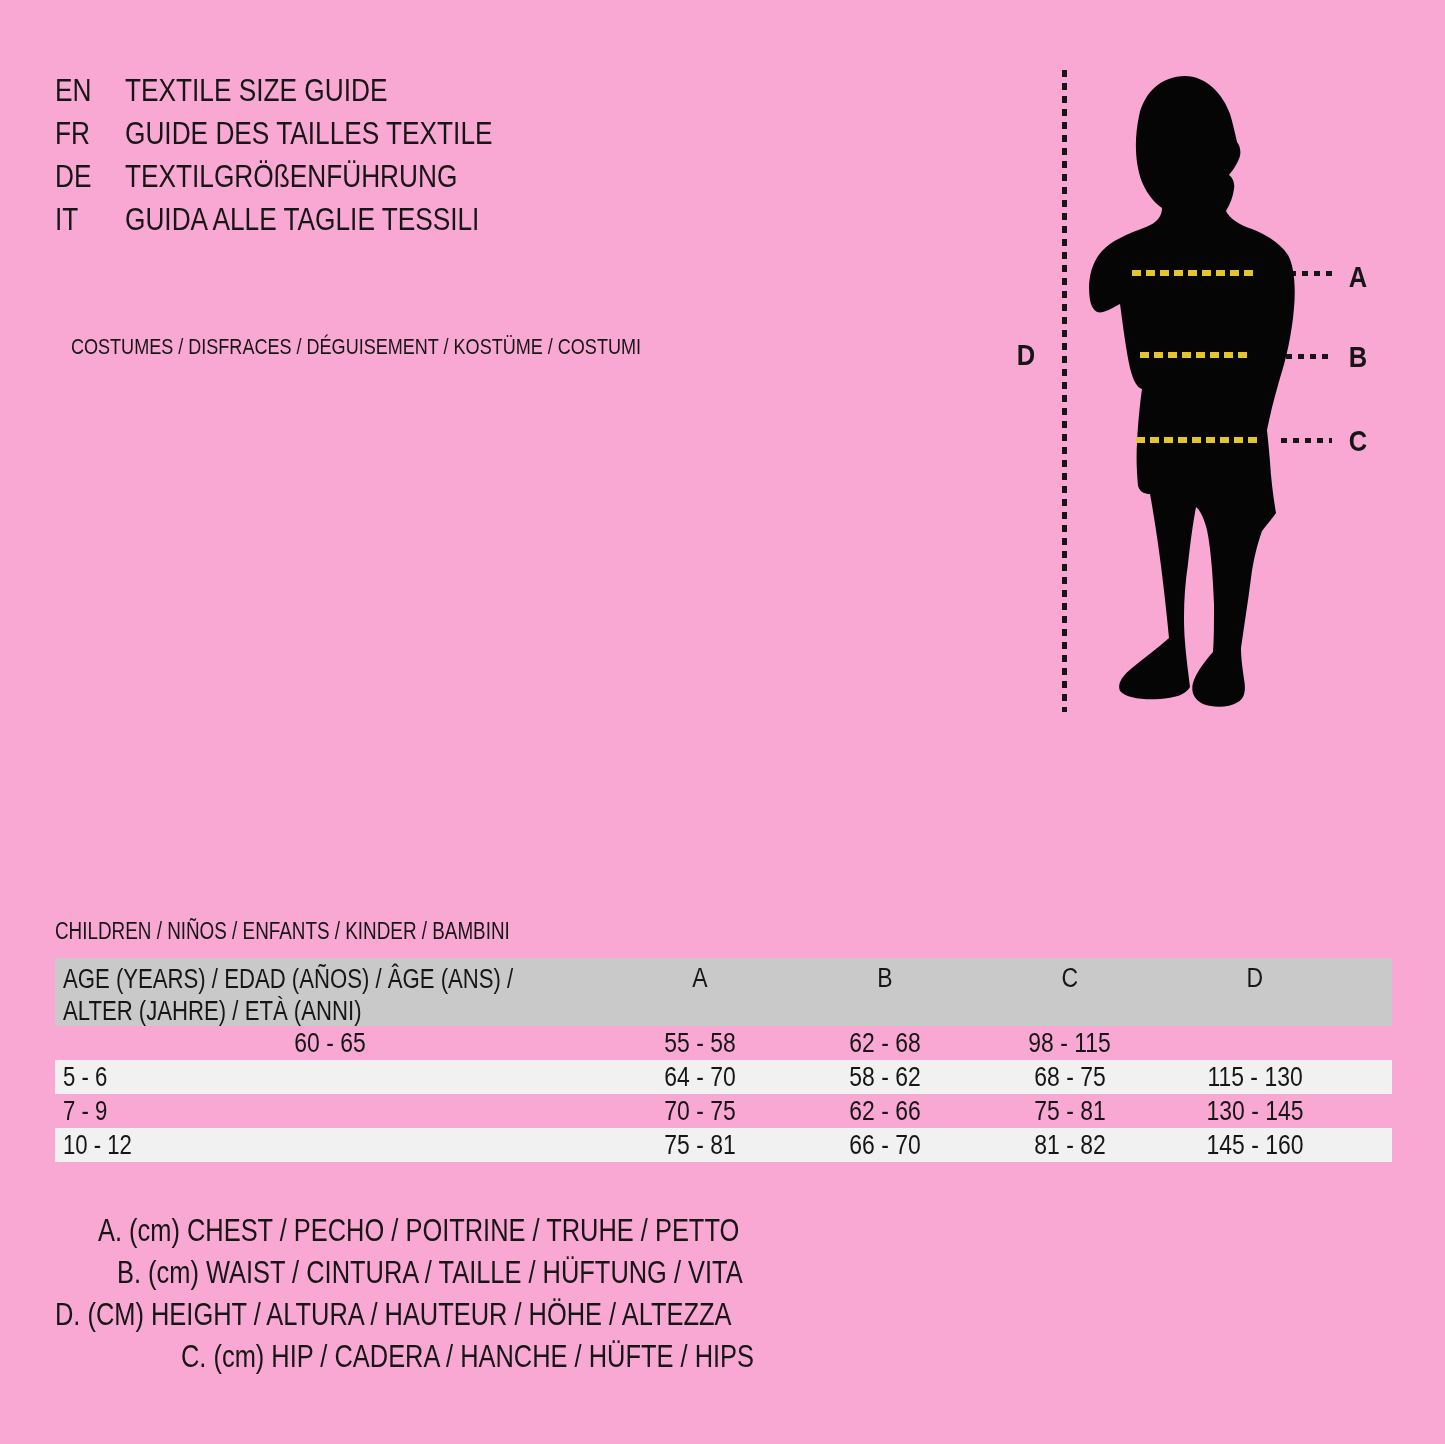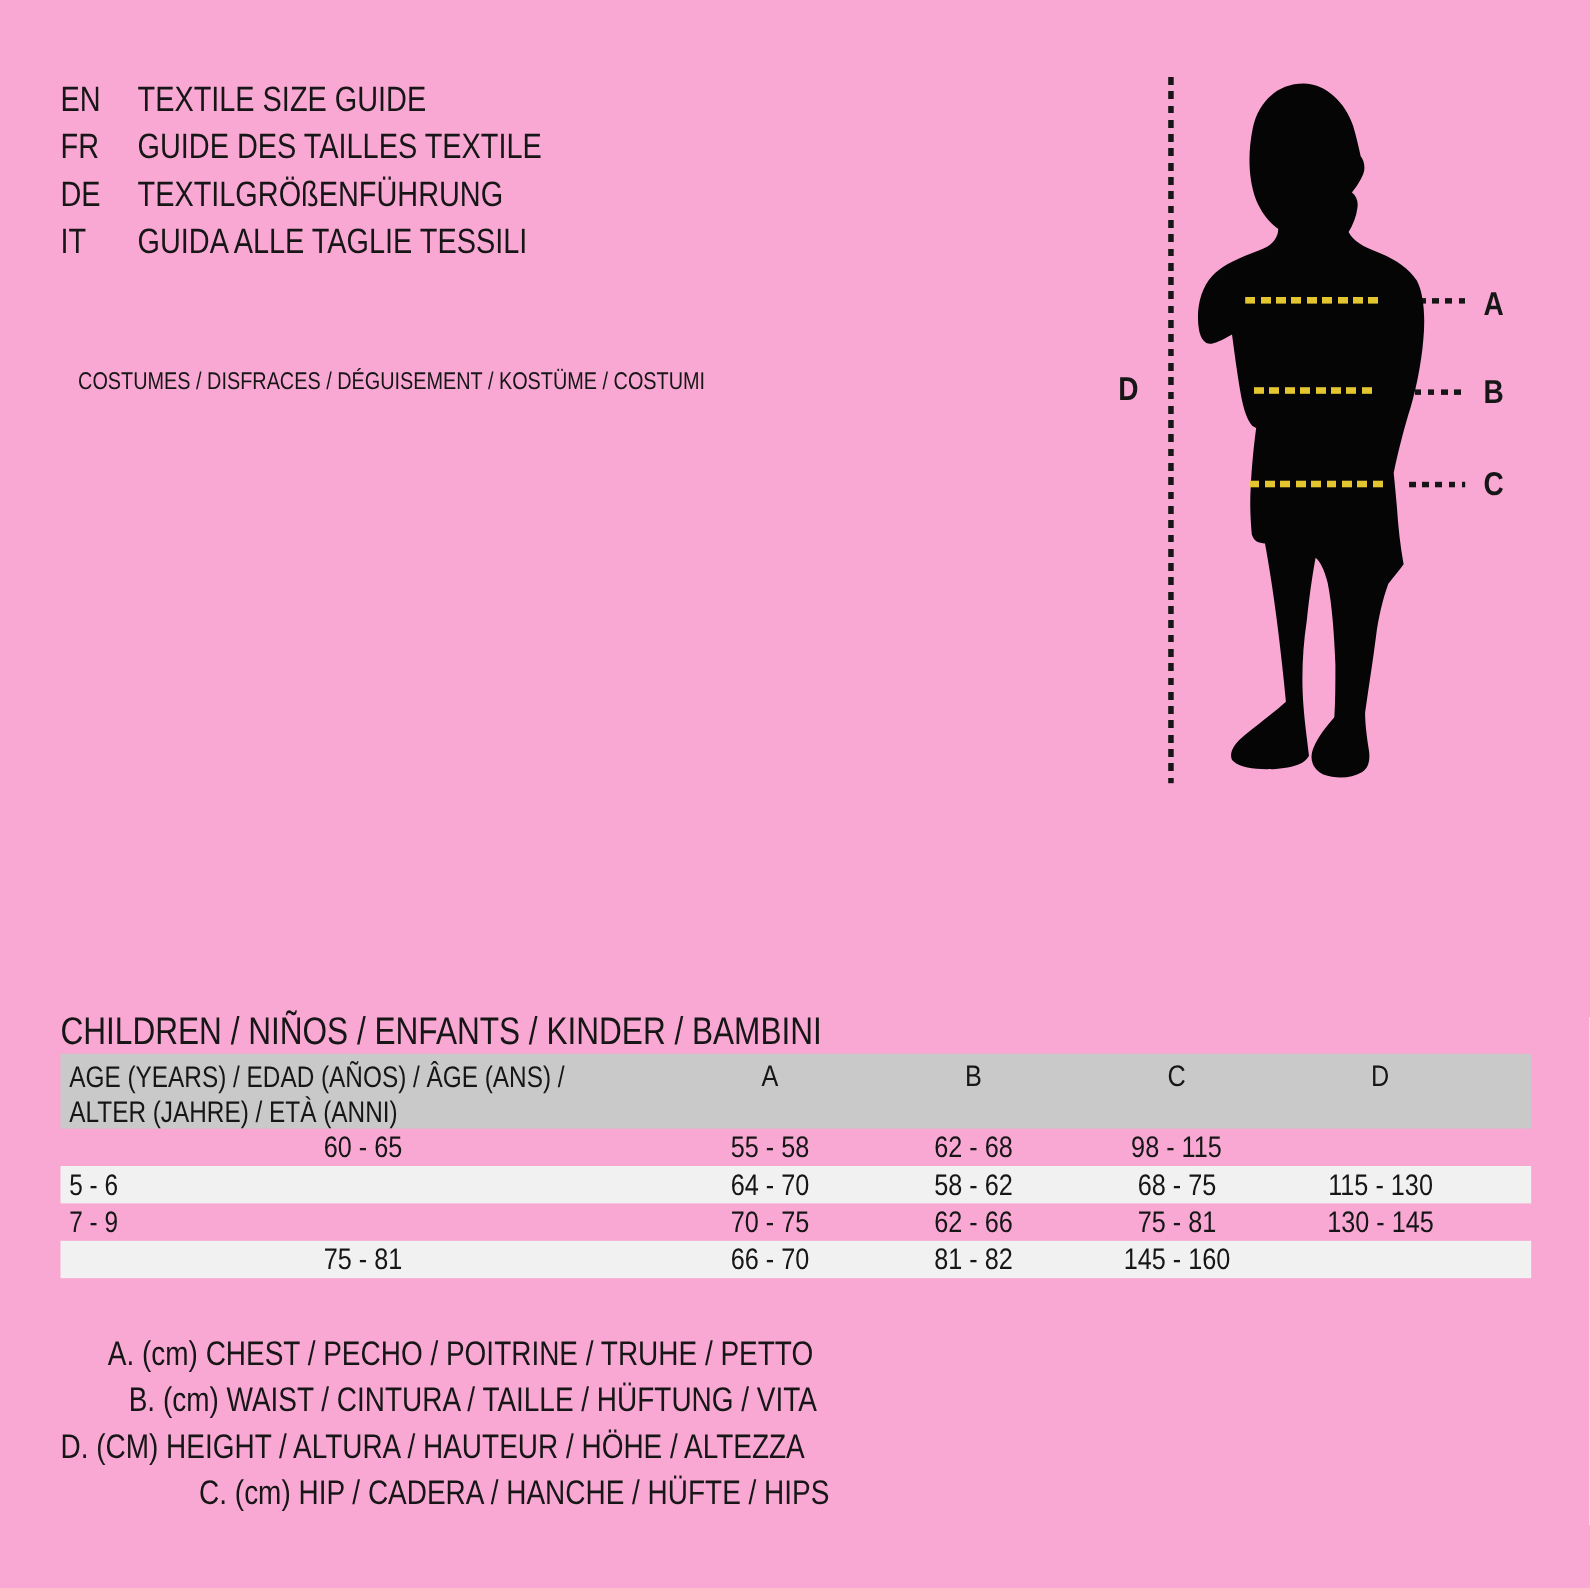--- a/index.html
+++ b/index.html
@@ -47,21 +47,21 @@
   .dot-black{
     position:absolute;height:5px;
     background:repeating-linear-gradient(to right,var(--ink) 0 6px,transparent 6px 12px);
   }
   .dot-a{left:1278px;top:271px;width:54px;}
   .dot-b{left:1274px;top:354px;width:58px;}
   .dot-c{left:1281px;top:438px;width:51px;}
   .silhouette{position:absolute;left:1080px;top:58px;width:230px;height:654px;z-index:2;}
 
   
-  .section-title{position:absolute;left:55px;top:918px;font-size:35px;}
+  .section-title{position:absolute;left:55px;top:918px;font-size:23px;}
   .size-table{position:absolute;left:55px;top:958px;width:1337px;font-size:27px;}
   .t-grid{display:grid;grid-template-columns:550px 190px 180px 190px 180px 47px;}
   .t-head{background:var(--header-bg);height:68px;align-items:start;}
   .t-head .cell{padding-top:5px;}
   .t-row{height:34px;align-items:center;}
   .t-row.alt{background:var(--row-alt-bg);}
   .cell{white-space:nowrap;}
   .cell.lbl{padding-left:8px;text-align:left;}
   .cell.val{text-align:center;}
   .hdr-lines{line-height:32px;}
@@ -166,20 +166,21 @@
     </div>
     <div class="t-grid t-row">
       <div class="cell lbl"><span class="cond">7 - 9</span></div>
       <div class="cell val"><span class="cond-c">70 - 75</span></div>
       <div class="cell val"><span class="cond-c">62 - 66</span></div>
       <div class="cell val"><span class="cond-c">75 - 81</span></div>
       <div class="cell val"><span class="cond-c">130 - 145</span></div>
       <div class="cell"></div>
     </div>
     <div class="t-grid t-row alt">
+      <div class="cell lbl"><span class="cond">10 - 12</span></div>
       <div class="cell val"><span class="cond-c">75 - 81</span></div>
       <div class="cell val"><span class="cond-c">66 - 70</span></div>
       <div class="cell val"><span class="cond-c">81 - 82</span></div>
       <div class="cell val"><span class="cond-c">145 - 160</span></div>
       <div class="cell"></div>
     </div>
   </div>
 
   <div class="legend">
     <div><span class="cond">A. (cm) CHEST / PECHO / POITRINE / TRUHE / PETTO</span></div>

